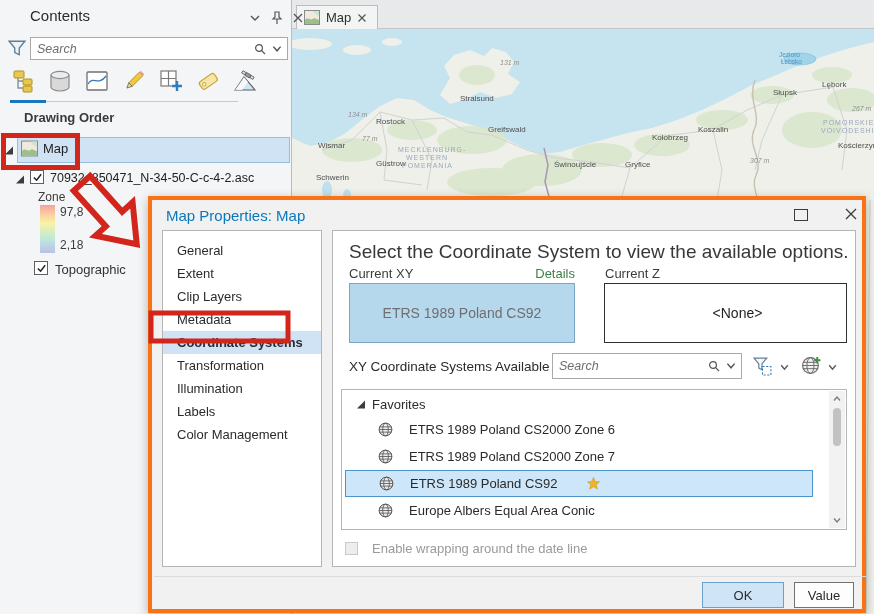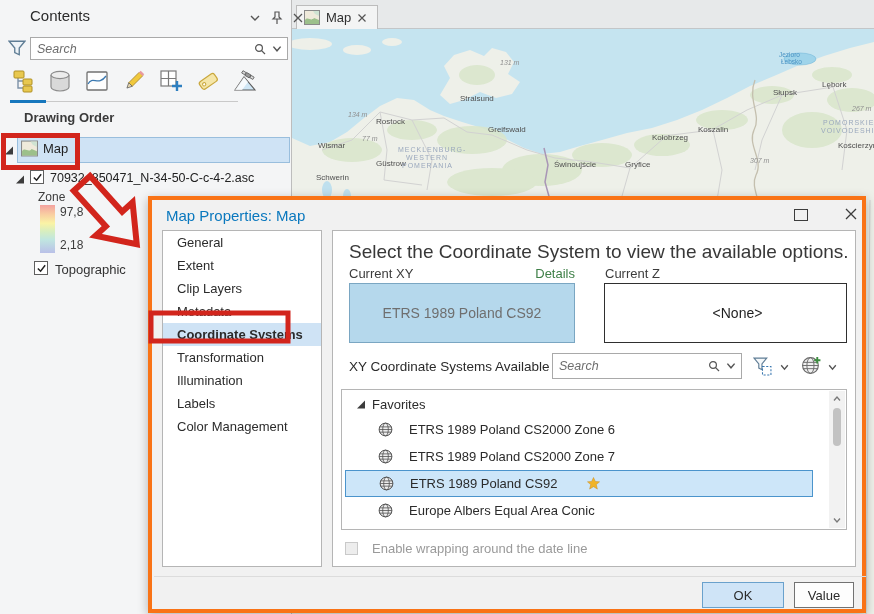--- a/index.html
+++ b/index.html
@@ -50,21 +50,21 @@
   #legend-min { position:absolute; left:60px; top:238px; font-size:12px; color:#3c3c3c; }
   #basemap-label { position:absolute; left:55px; top:262px; font-size:13px; color:#333; }
 
   
   #dialog { position:absolute; left:148px; top:196px; width:718px; height:417px;
             background:#f1f1f1; border:4px solid #f97316; box-shadow:0 3px 10px rgba(0,0,0,.28); }
   #dlg-title { position:absolute; left:14px; top:7px; font-size:15px; color:#0a78be; }
   #dlg-max { position:absolute; left:642px; top:9px; width:14px; height:12px; border:1px solid #3c3c3c; cursor:pointer;}
   #dlg-close { position:absolute; left:690px; top:5px; width:18px; height:18px; cursor:pointer; }
   #dlg-side { position:absolute; left:10px; top:30px; width:160px; height:337px;
-              background:#fff; border:1px solid #b5b5b5; padding-top:0; }
+              background:#fff; border:1px solid #b5b5b5; padding-top:8px; }
   .side-item { height:23px; line-height:23px; padding-left:14px; font-size:13px; color:#2b2b2b; cursor:pointer; }
   .side-item.sel { background:#cfe3f5; font-weight:bold; }
   #dlg-main { position:absolute; left:180px; top:30px; width:524px; height:337px;
               background:#fff; border:1px solid #b5b5b5; }
   #instruction { position:absolute; left:16px; top:10px; font-size:19px; color:#383838; }
   #lbl-xy   { position:absolute; left:16px;  top:35px; font-size:13px; color:#3c3c3c; }
   #lnk-det  { position:absolute; left:188px; top:35px; width:54px; text-align:right; font-size:13px; color:#3f8048; cursor:pointer; }
   #lbl-z    { position:absolute; left:272px; top:35px; font-size:13px; color:#3c3c3c; }
   #box-xy { position:absolute; left:16px; top:52px; width:226px; height:60px; background:#b5d8ec;
             border:1px solid #7aa6c2; display:flex; align-items:center; justify-content:center;

